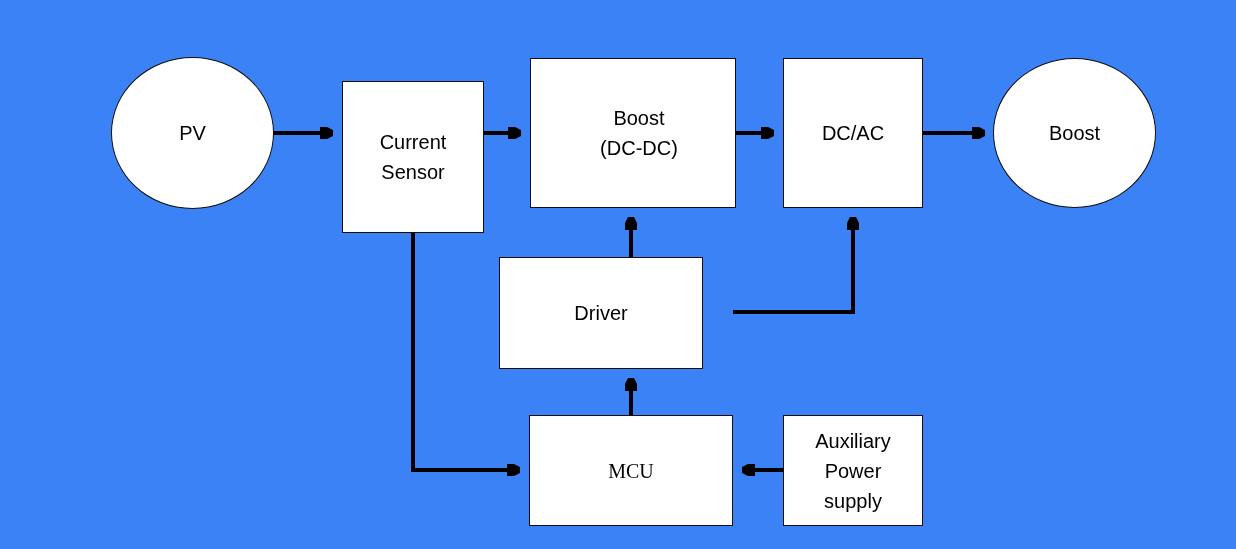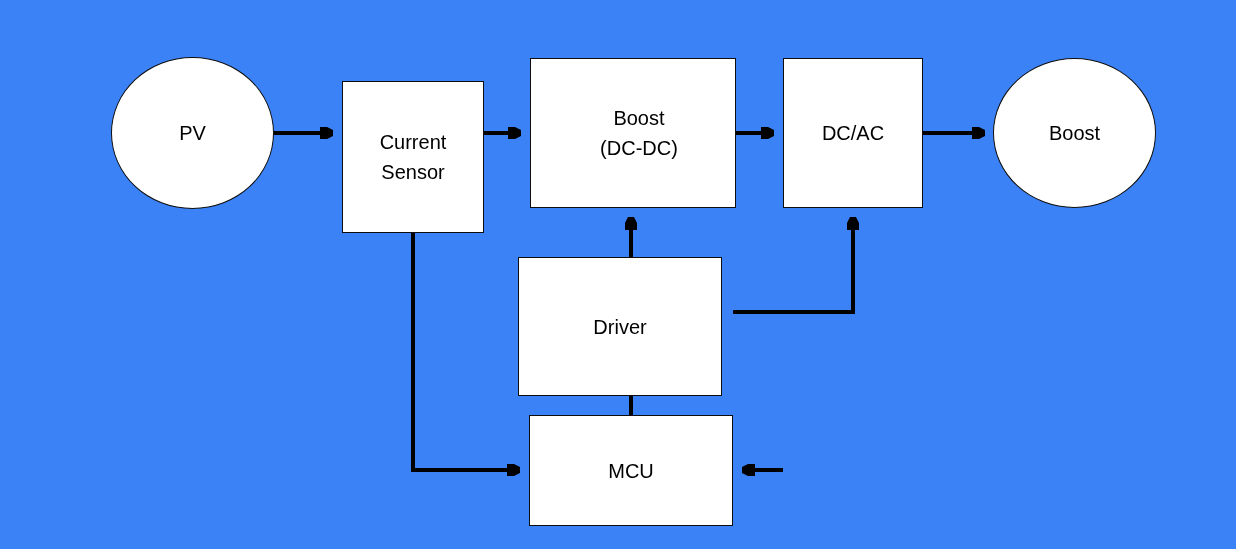--- a/index.html
+++ b/index.html
@@ -28,22 +28,22 @@
     z-index: 2;
   }
   .node.ellipse { border-radius: 50%; border-width: 1.3px; }
 
   
   #n-pv            { left: 111px; top:  57px; width: 163px; height: 152px; }
   #n-current       { left: 342px; top:  58px; width: 142px; height: 152px; margin-top: 23px; }
   #n-boost         { left: 530px; top:  58px; width: 206px; height: 150px; padding-left: 12px; }
   #n-dcac          { left: 783px; top:  58px; width: 140px; height: 150px; }
   #n-grid          { left: 993px; top:  58px; width: 163px; height: 150px; }
-  #n-driver        { left: 518px; top: 257px; width: 204px; height: 139px; }
-  #n-mcu           { left: 529px; top: 415px; width: 204px; height: 111px; }
+  #n-driver        { left: 499px; top: 257px; width: 204px; height: 112px; }
+  #n-mcu           { left: 529px; top: 415px; width: 204px; height: 111px; font-family: Liberation Serif, serif; }
   #n-aux           { left: 783px; top: 415px; width: 140px; height: 111px; }
 
   svg.wires {
     position: absolute;
     left: 0; top: 0;
     width: 1236px;
     height: 549px;
     z-index: 1;
   }
   svg.wires path, svg.wires line {
@@ -97,14 +97,19 @@
   </div>
 
   <div id="n-driver" class="node">
     <span>Driver</span>
   </div>
 
   <div id="n-mcu" class="node">
     <span>MCU</span>
   </div>
 
+  <div id="n-aux" class="node">
+    <span>Auxiliary
+Power
+supply</span>
+  </div>
 
 </div>
 
 </body></html>

